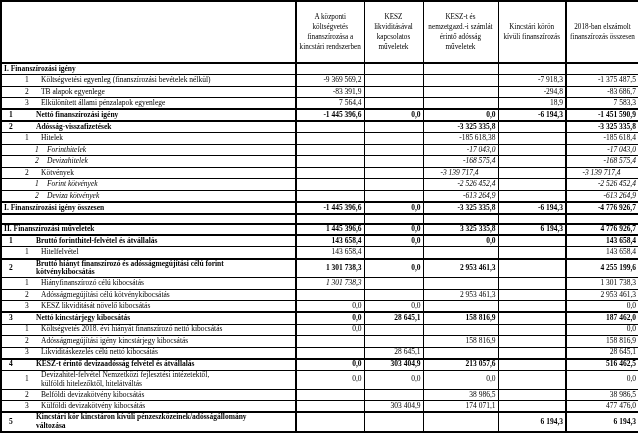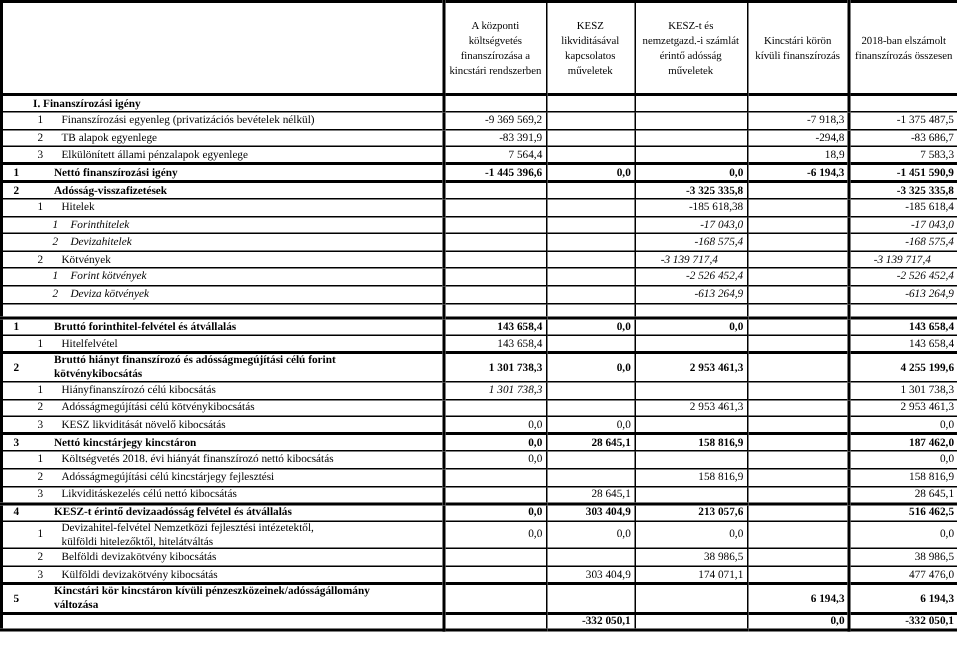--- a/index.html
+++ b/index.html
@@ -18,21 +18,21 @@
   tr.tb td{border-bottom:2px solid #000;}
   td.lc{border-right:2px solid #000;}
   td.c4{border-right:2px solid #000;}
   td.v{text-align:right;padding-right:2px;white-space:nowrap;}
   tr.b{font-weight:bold;}
   tr.i{font-style:italic;}
   tr.vi td.v{font-style:italic;text-align:center;}
   tr.ic1 td.v1{font-style:italic;}
   .lw{display:flex;align-items:center;}
   .txt{white-space:pre-line;}
-  .l0 .txt{padding-left:20px;}
+  .l0 .txt{padding-left:2px;}
   .l1 .num{flex:none;width:14px;padding-left:7px;}
   .l1 .txt{padding-left:13px;}
   .l2 .num{flex:none;width:10px;padding-left:23px;}
   .l2 .txt{padding-left:6px;}
   .l3 .num{flex:none;width:9px;padding-left:33px;font-style:italic;}
   .l3 .txt{padding-left:3px;}
 </style>
 </head>
 <body>
 
@@ -65,21 +65,21 @@
         <td class="v v1"></td>
         <td class="v v2"></td>
         <td class="v v3"></td>
         <td class="v v4 c4"></td>
         <td class="v v5"></td>
       </tr>
       <tr class="">
         <td class="lc">
           <div class="lw l2">
             <span class="num">1</span>
-            <span class="txt">Finanszírozási egyenleg (privatizációs bevételek nélkül)</span>
+            <span class="txt">Költségvetési egyenleg (finanszírozási bevételek nélkül)</span>
           </div>
         </td>
         <td class="v v1">-9 369 569,2</td>
         <td class="v v2"></td>
         <td class="v v3"></td>
         <td class="v v4 c4">-7 918,3</td>
         <td class="v v5">-1 375 487,5</td>
       </tr>
       <tr class="">
         <td class="lc">
@@ -204,32 +204,56 @@
             <span class="num">2</span>
             <span class="txt">Deviza kötvények</span>
           </div>
         </td>
         <td class="v v1"></td>
         <td class="v v2"></td>
         <td class="v v3">-613 264,9</td>
         <td class="v v4 c4"></td>
         <td class="v v5">-613 264,9</td>
       </tr>
+      <tr class="b tt tb">
+        <td class="lc">
+          <div class="lw l0">
+            <span class="txt">I. Finanszírozási igény összesen</span>
+          </div>
+        </td>
+        <td class="v v1">-1 445 396,6</td>
+        <td class="v v2">0,0</td>
+        <td class="v v3">-3 325 335,8</td>
+        <td class="v v4 c4">-6 194,3</td>
+        <td class="v v5">-4 776 926,7</td>
+      </tr>
       <tr class="sp">
         <td class="lc">
           <div class="lw l0">
             <span class="txt"></span>
           </div>
         </td>
         <td class="v v1"></td>
         <td class="v v2"></td>
         <td class="v v3"></td>
         <td class="v v4 c4"></td>
         <td class="v v5"></td>
       </tr>
+      <tr class="b tt tb">
+        <td class="lc">
+          <div class="lw l0">
+            <span class="txt">II. Finanszírozási műveletek</span>
+          </div>
+        </td>
+        <td class="v v1">1 445 396,6</td>
+        <td class="v v2">0,0</td>
+        <td class="v v3">3 325 335,8</td>
+        <td class="v v4 c4">6 194,3</td>
+        <td class="v v5">4 776 926,7</td>
+      </tr>
       <tr class="b tt">
         <td class="lc">
           <div class="lw l1">
             <span class="num">1</span>
             <span class="txt">Bruttó forinthitel-felvétel és átvállalás</span>
           </div>
         </td>
         <td class="v v1">143 658,4</td>
         <td class="v v2">0,0</td>
         <td class="v v3">0,0</td>
@@ -299,21 +323,21 @@
         <td class="v v1">0,0</td>
         <td class="v v2">0,0</td>
         <td class="v v3"></td>
         <td class="v v4 c4"></td>
         <td class="v v5">0,0</td>
       </tr>
       <tr class="b tt">
         <td class="lc">
           <div class="lw l1">
             <span class="num">3</span>
-            <span class="txt">Nettó kincstárjegy kincstáron</span>
+            <span class="txt">Nettó kincstárjegy kibocsátás</span>
           </div>
         </td>
         <td class="v v1">0,0</td>
         <td class="v v2">28 645,1</td>
         <td class="v v3">158 816,9</td>
         <td class="v v4 c4"></td>
         <td class="v v5">187 462,0</td>
       </tr>
       <tr class="">
         <td class="lc">
@@ -325,21 +349,21 @@
         <td class="v v1">0,0</td>
         <td class="v v2"></td>
         <td class="v v3"></td>
         <td class="v v4 c4"></td>
         <td class="v v5">0,0</td>
       </tr>
       <tr class="">
         <td class="lc">
           <div class="lw l2">
             <span class="num">2</span>
-            <span class="txt">Adósságmegújítási célú kincstárjegy fejlesztési</span>
+            <span class="txt">Adósságmegújítási igény kincstárjegy kibocsátás</span>
           </div>
         </td>
         <td class="v v1"></td>
         <td class="v v2"></td>
         <td class="v v3">158 816,9</td>
         <td class="v v4 c4"></td>
         <td class="v v5">158 816,9</td>
       </tr>
       <tr class="">
         <td class="lc">

